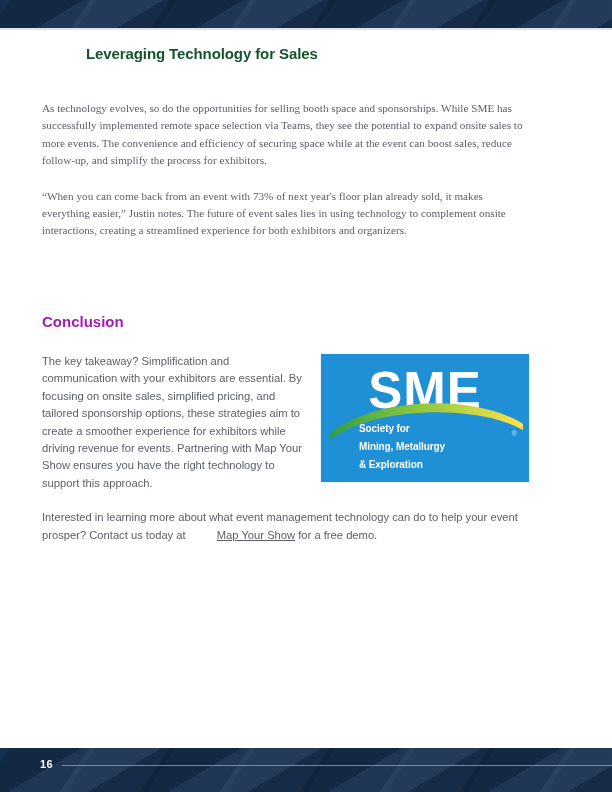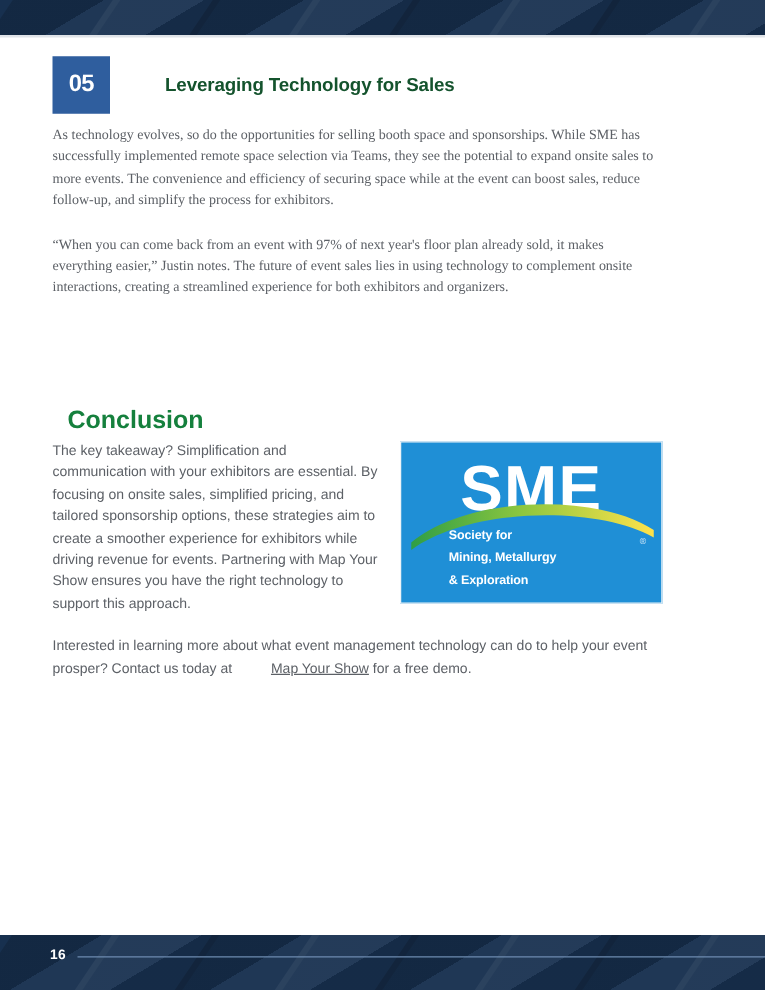--- a/index.html
+++ b/index.html
@@ -110,24 +110,24 @@
   p.body {
     margin: 0 0 18px 0;
     color: #5c6066;
     font-size: 11.2px;
     line-height: 17.4px;
     text-align: left;
   }
   p.body:last-child { margin-bottom: 0; }
 
   .conclusion-head {
-    color: #15803d;
-    font-size: 20px;
-    font-weight: bold;
-    margin: 12px;
+    color: #a21caf;
+    font-size: 15px;
+    font-weight: bold;
+    margin: 0;
     position: absolute;
     left: 42px;
     top: 313px;
   }
 
   
   .concl-block {
     position: absolute;
     left: 42px;
     top: 353px;
@@ -206,27 +206,26 @@
   <div class="chev dk" style="left:150px"></div>
   <div class="chev" style="left:230px"></div>
   <div class="chev dk" style="left:310px"></div>
   <div class="chev" style="left:390px"></div>
   <div class="chev dk" style="left:470px"></div>
   <div class="chev" style="left:550px"></div>
 </div>
 <div class="top-rule"></div>
 
 <div class="sec-head">
-  <div class="sec-badge">05</div>
   <div class="sec-title">Leveraging Technology for Sales</div>
 </div>
 
 <div class="content">
   <p class="body">As technology evolves, so do the opportunities for selling booth space and sponsorships. While SME has successfully implemented remote space selection via Teams, they see the potential to expand onsite sales to more events. The convenience and efficiency of securing space while at the event can boost sales, reduce follow-up, and simplify the process for exhibitors.</p>
-  <p class="body">“When you can come back from an event with 97% of next year's floor plan already sold, it makes everything easier,” Justin notes. The future of event sales lies in using technology to complement onsite interactions, creating a streamlined experience for both exhibitors and organizers.</p>
+  <p class="body">“When you can come back from an event with 73% of next year's floor plan already sold, it makes everything easier,” Justin notes. The future of event sales lies in using technology to complement onsite interactions, creating a streamlined experience for both exhibitors and organizers.</p>
 </div>
 
 <h2 class="conclusion-head">Conclusion</h2>
 
 <div class="concl-block">
 
   <div class="logo-float">
     <div class="sme-logo">
       <div class="sme-word">SME</div>
       <svg class="sme-swoosh" viewBox="0 0 198 56">

